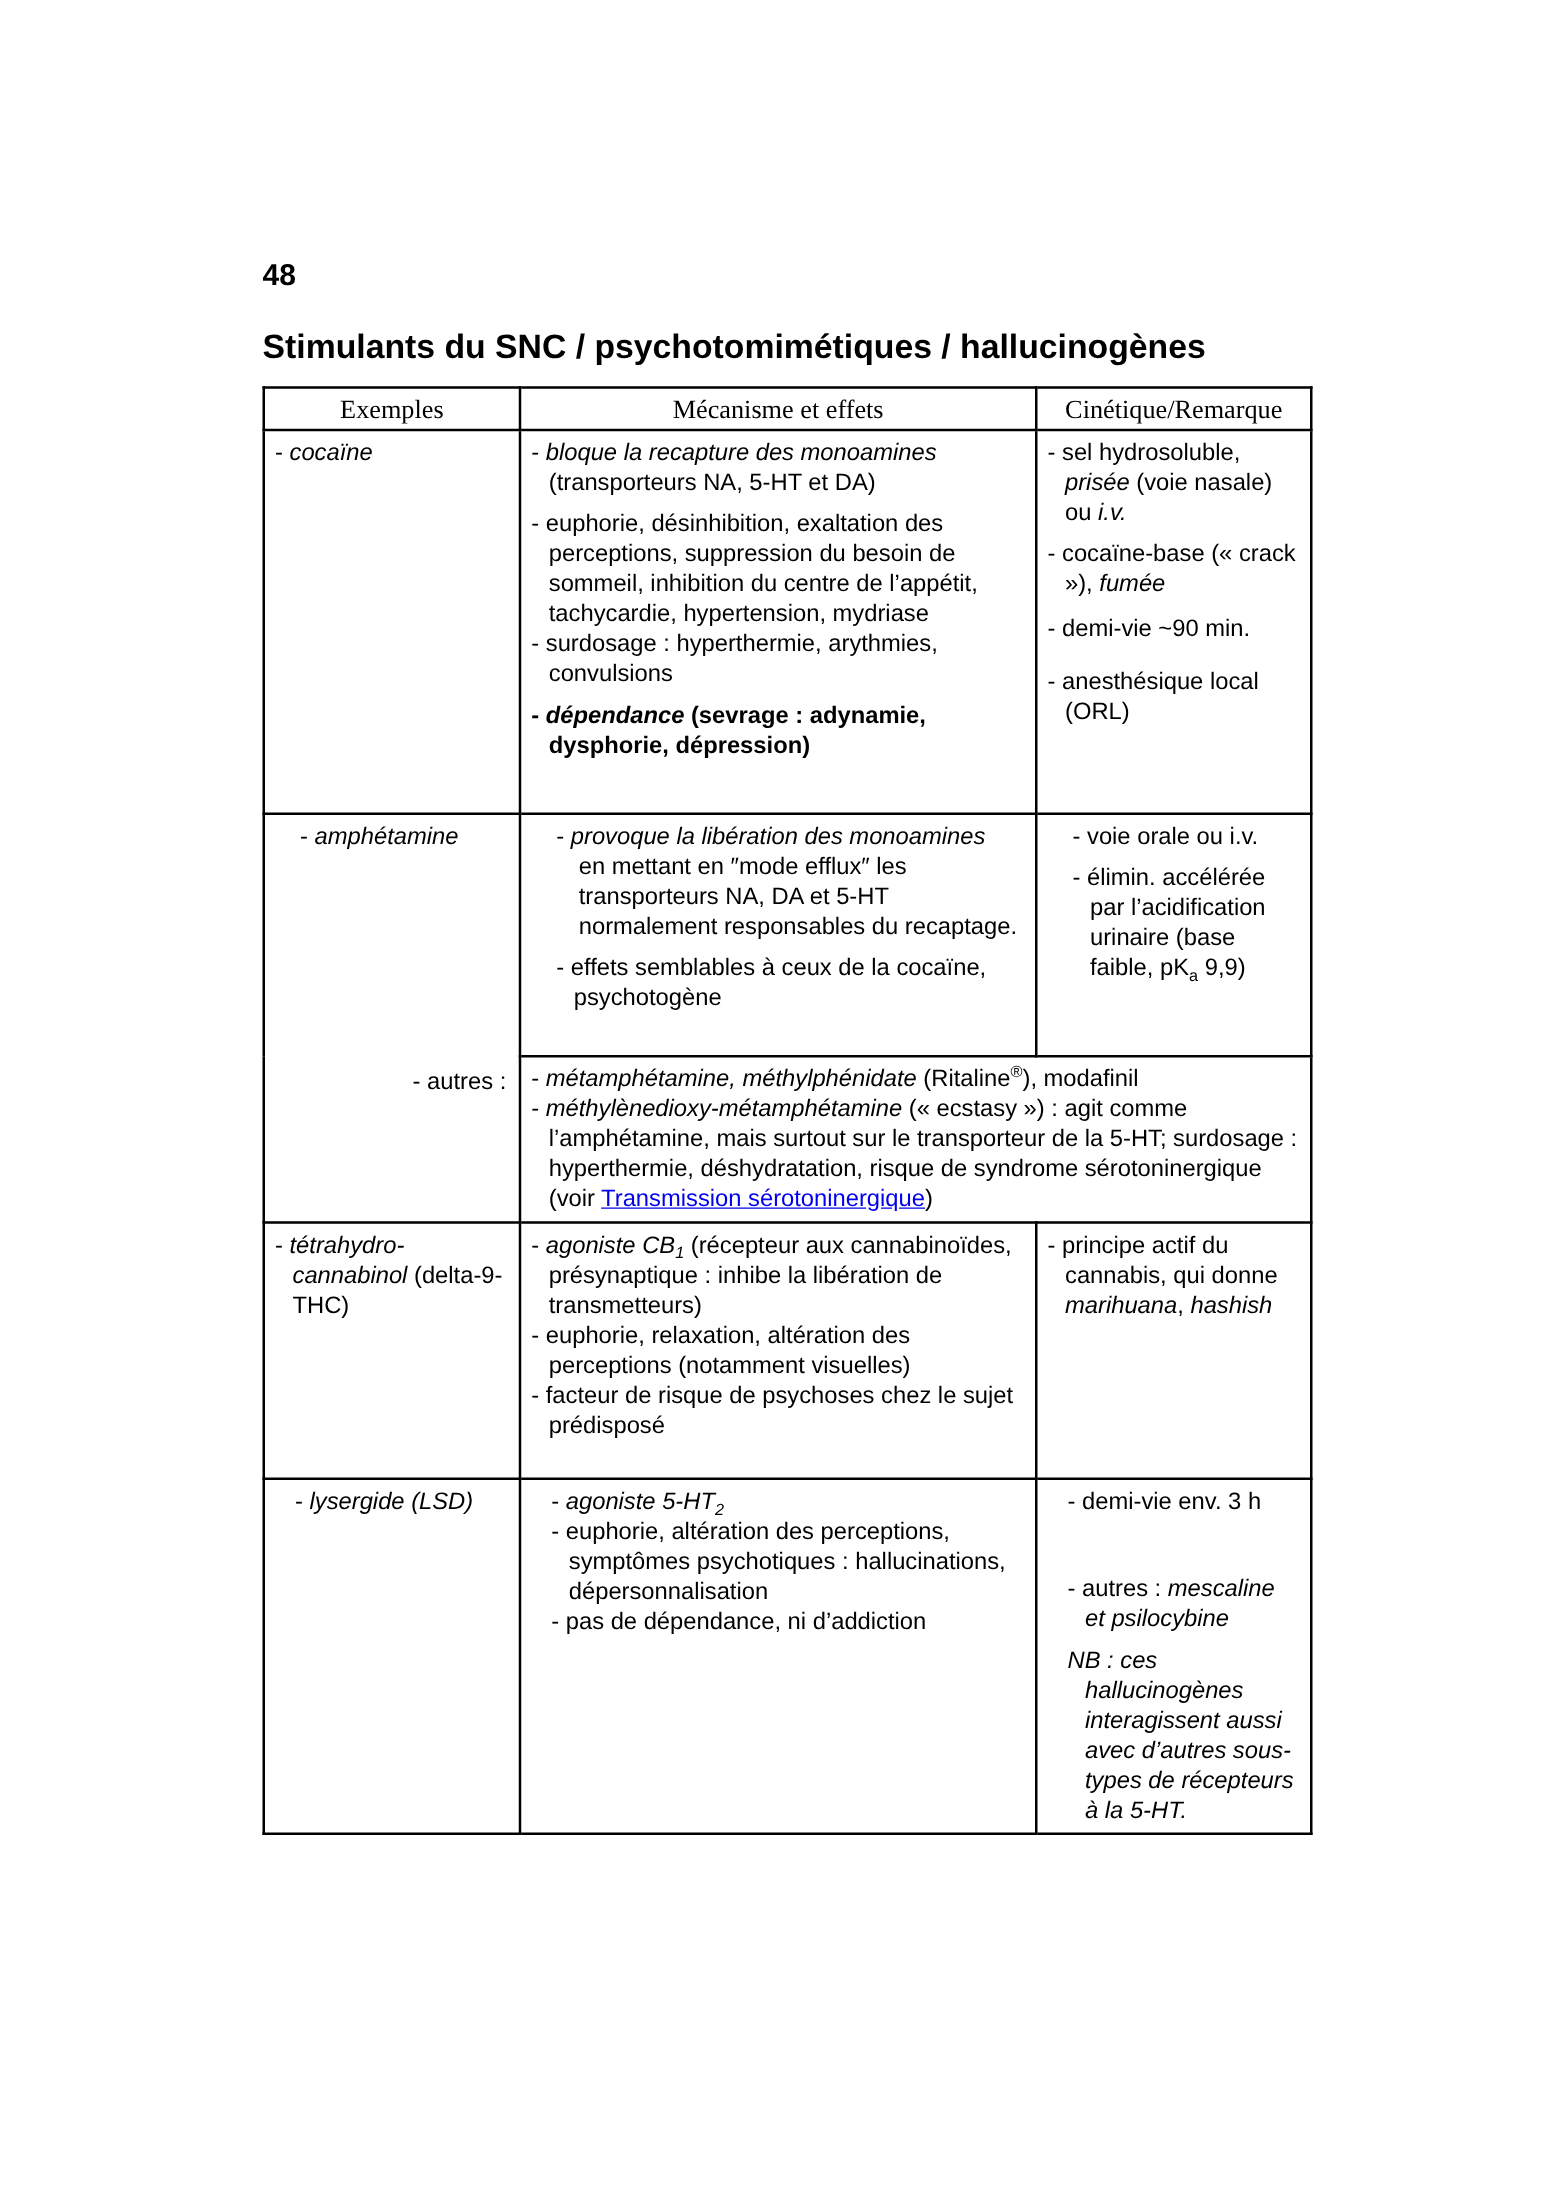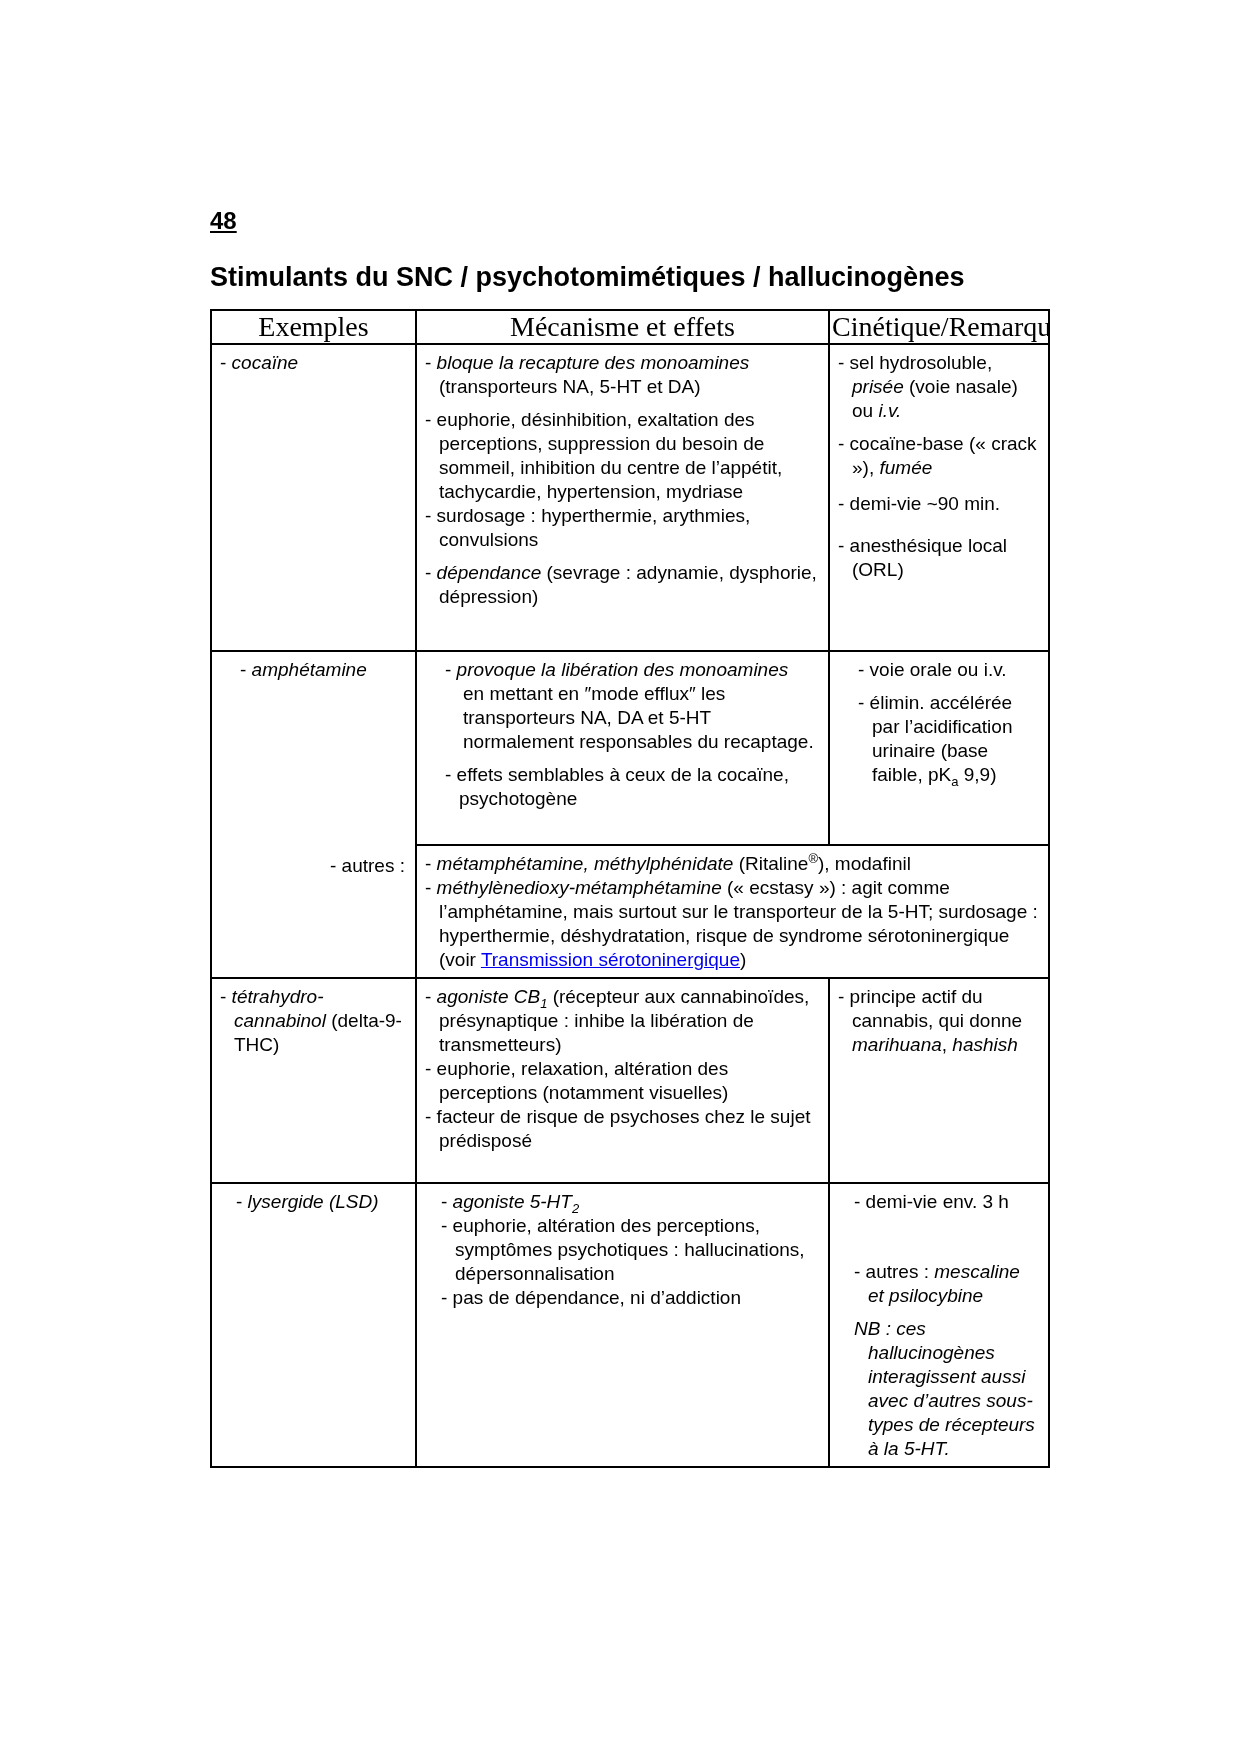--- a/index.html
+++ b/index.html
@@ -5,41 +5,41 @@
   html,body { margin:0; padding:0; background:#ffffff; }
   .page {
     position:relative;
     width:1241px; height:1754px;
     background:#ffffff;
     color:#000;
     font-family:"Liberation Sans","DejaVu Sans",sans-serif;
     overflow:hidden;
   }
   .content { position:absolute; left:210px; top:206px; width:838px; }
-  .pagenum { font-size:24px; font-weight:bold; line-height:29px;text-decoration:underline; }
+  .pagenum { font-size:24px; font-weight:bold; line-height:29px; }
   .title   { font-size:27px; font-weight:bold; line-height:33px; margin-top:26px; }
   table.drug {
     border-collapse:collapse;
     table-layout:fixed;
     width:838px;
     margin-top:15px;
   }
   table.drug th, table.drug td {
     border:2px solid #000;
     vertical-align:top;
     box-sizing:border-box;
     padding:6px 8px 5px 8px;
     font-size:19px;
     line-height:24px;
     overflow:hidden;
   }
   table.drug th {
     font-family:"Liberation Serif","DejaVu Serif",serif;
     font-weight:normal;
-    font-size:28px;
+    font-size:21px;
     text-align:center;
     vertical-align:middle;
     padding:2px;
     height:34px;
   }
   tr.r-cocaine > td { height:307px; }
   tr.r-amph    > td { height:194px;padding-left:28px; }
   tr.r-autres  > td { height:133px; }
   tr.r-thc     > td { height:205px; }
   tr.r-lsd     > td { height:272px;padding-left:24px; }
@@ -76,21 +76,21 @@
       </thead>
       <tbody>
         <tr class="r-cocaine">
           <td>
               <div class="item"><span>- </span><span class="it">cocaïne</span></div>
             </td>
           <td>
               <div class="item"><span>- </span><span class="it">bloque la recapture des monoamines</span><span> (transporteurs NA, 5-HT et DA)</span></div>
               <div class="item" style="margin-top: 9px;"><span>- euphorie, désinhibition, exaltation des perceptions, suppression du besoin de sommeil, inhibition du centre de l’appétit, tachycardie, hypertension, mydriase</span></div>
               <div class="item"><span>- surdosage : hyperthermie, arythmies, convulsions</span></div>
-              <div class="item" style="margin-top: 9px;"><span>- </span><span class="it">dépendance</span><span> (sevrage : adynamie, dysphorie, dépression)</span></div>
+              <div class="item" style="margin-top: 9px; font-weight: bold;"><span>- </span><span class="it">dépendance</span><span> (sevrage : adynamie, dysphorie, dépression)</span></div>
             </td>
           <td>
               <div class="item"><span>- sel hydrosoluble, </span><span class="it">prisée</span><span> (voie nasale) ou </span><span class="it">i.v.</span></div>
               <div class="item" style="margin-top: 9px;"><span>- cocaïne-base (« crack »), </span><span class="it">fumée</span></div>
               <div class="item" style="margin-top: 12px;"><span>- demi-vie ~90 min.</span></div>
               <div class="item" style="margin-top: 18px;"><span>- anesthésique local (ORL)</span></div>
             </td>
         </tr>
         <tr class="r-amph">
           <td rowspan="2">

